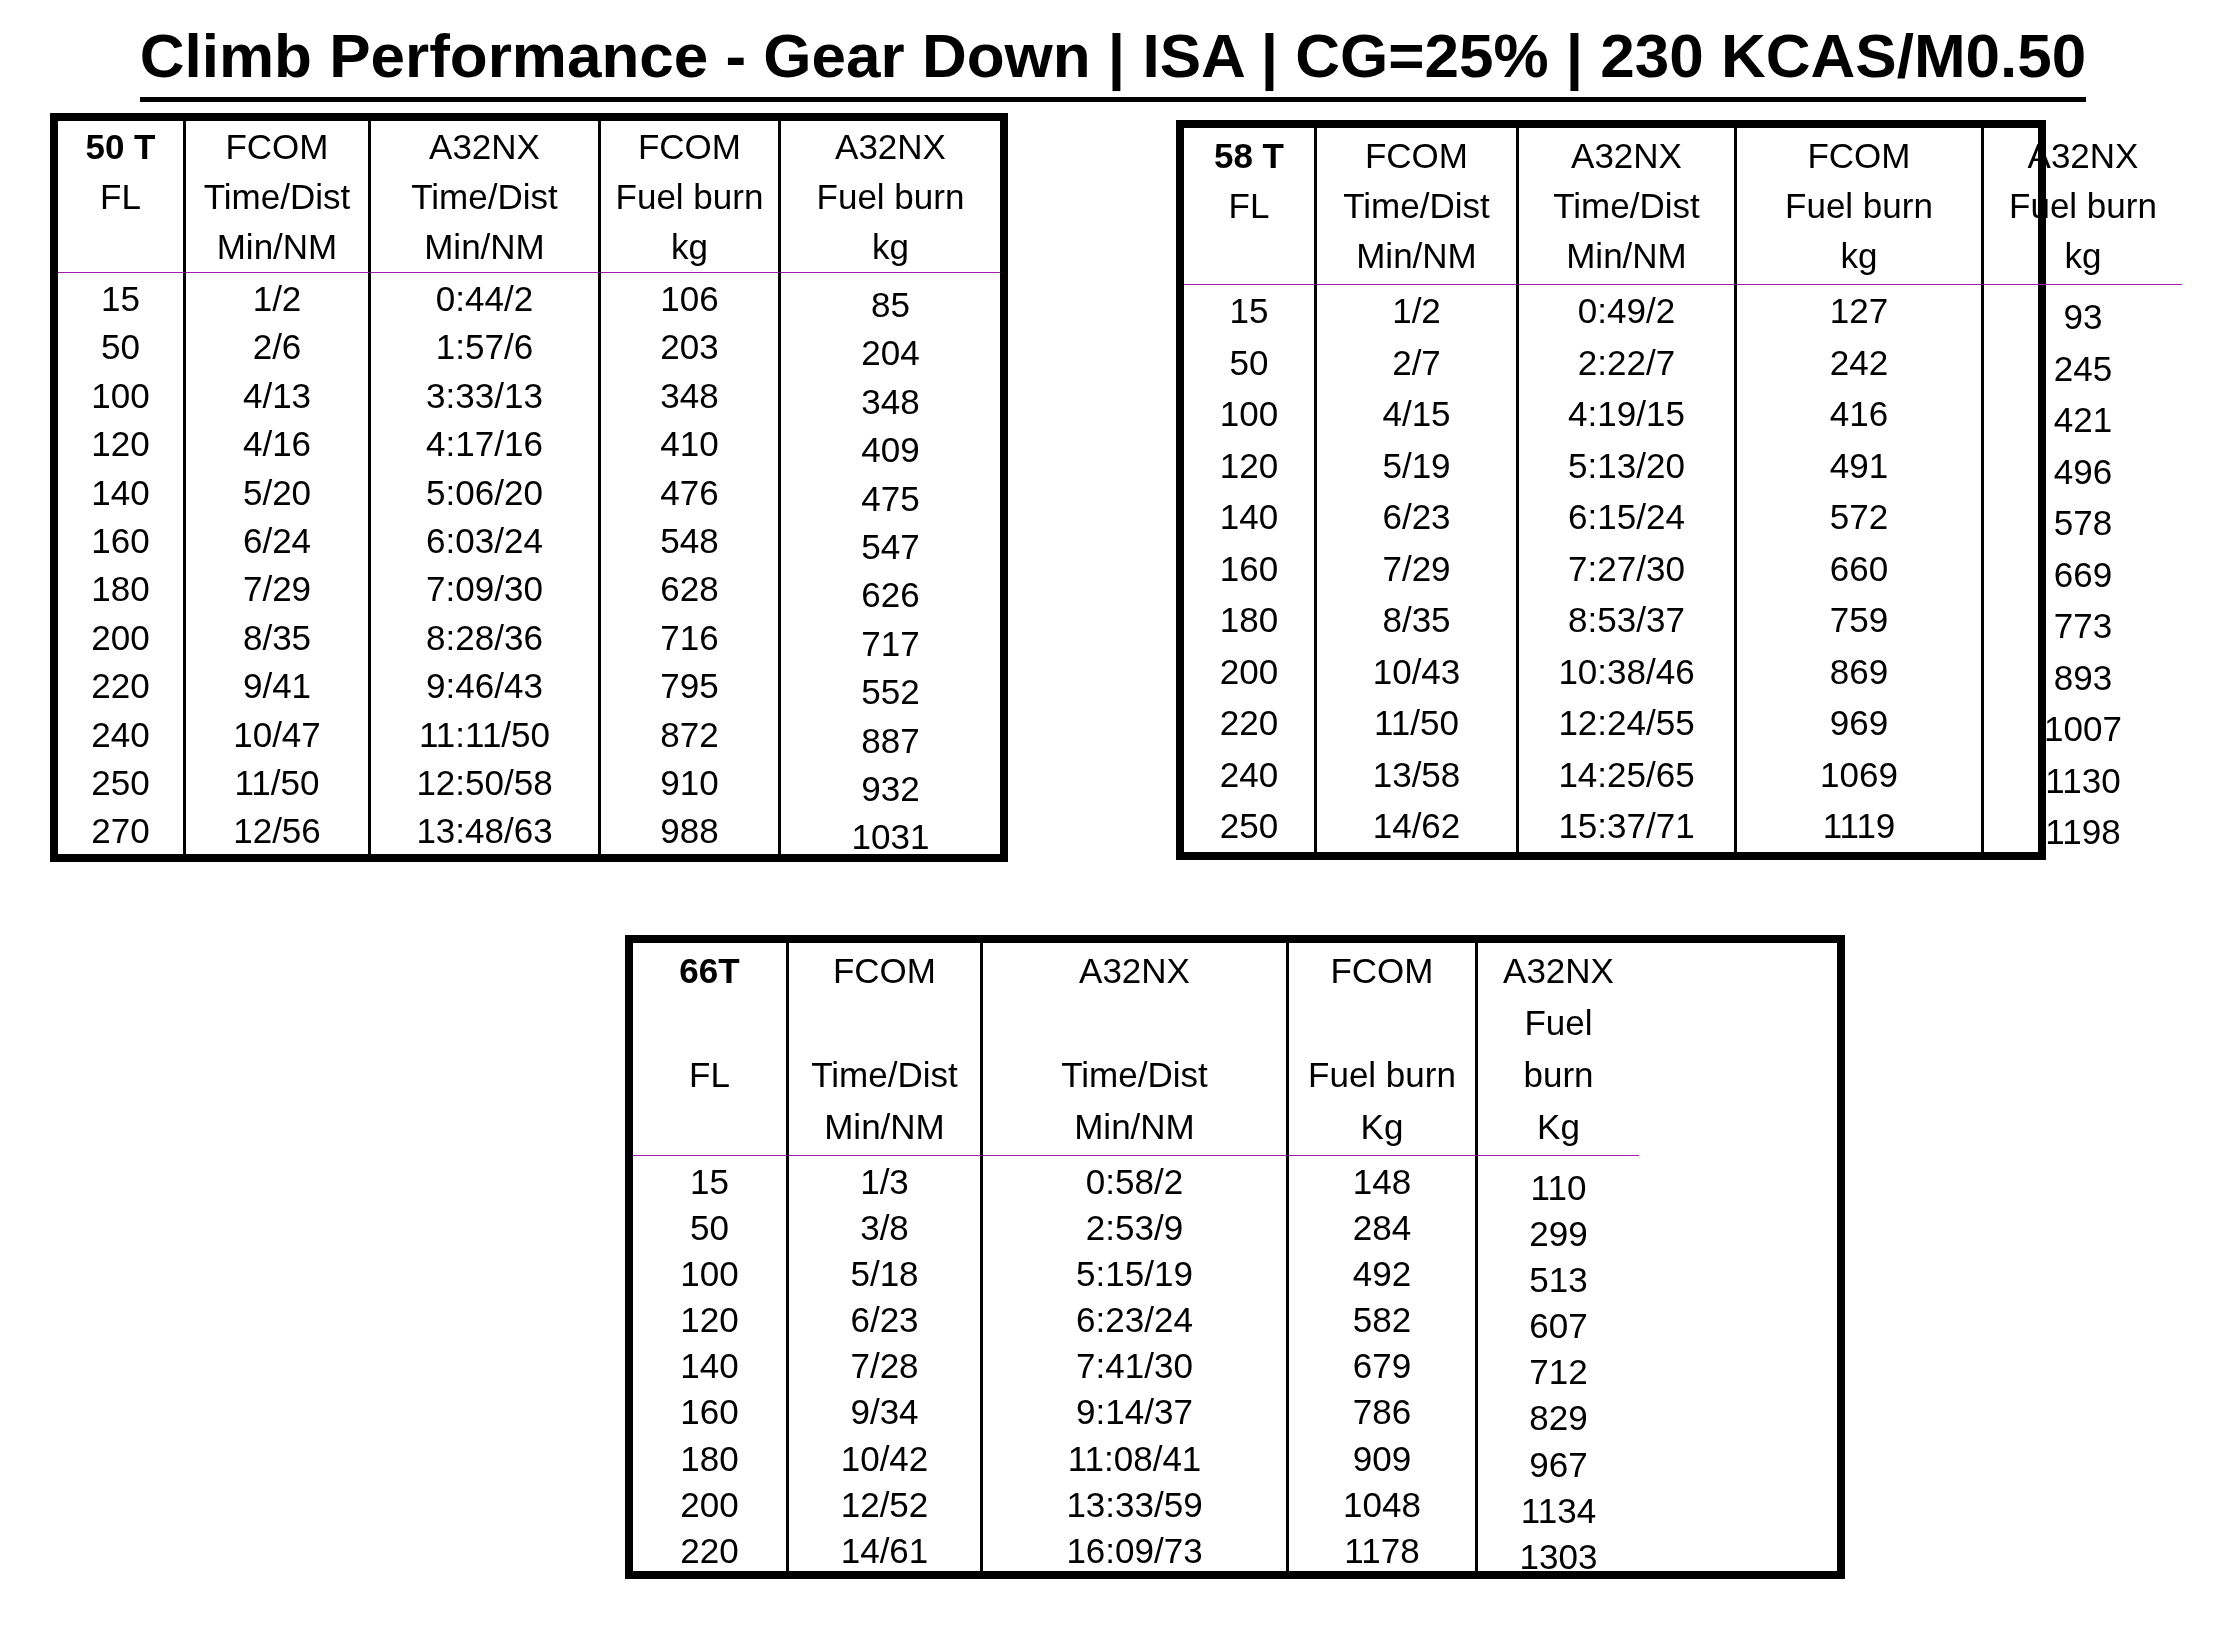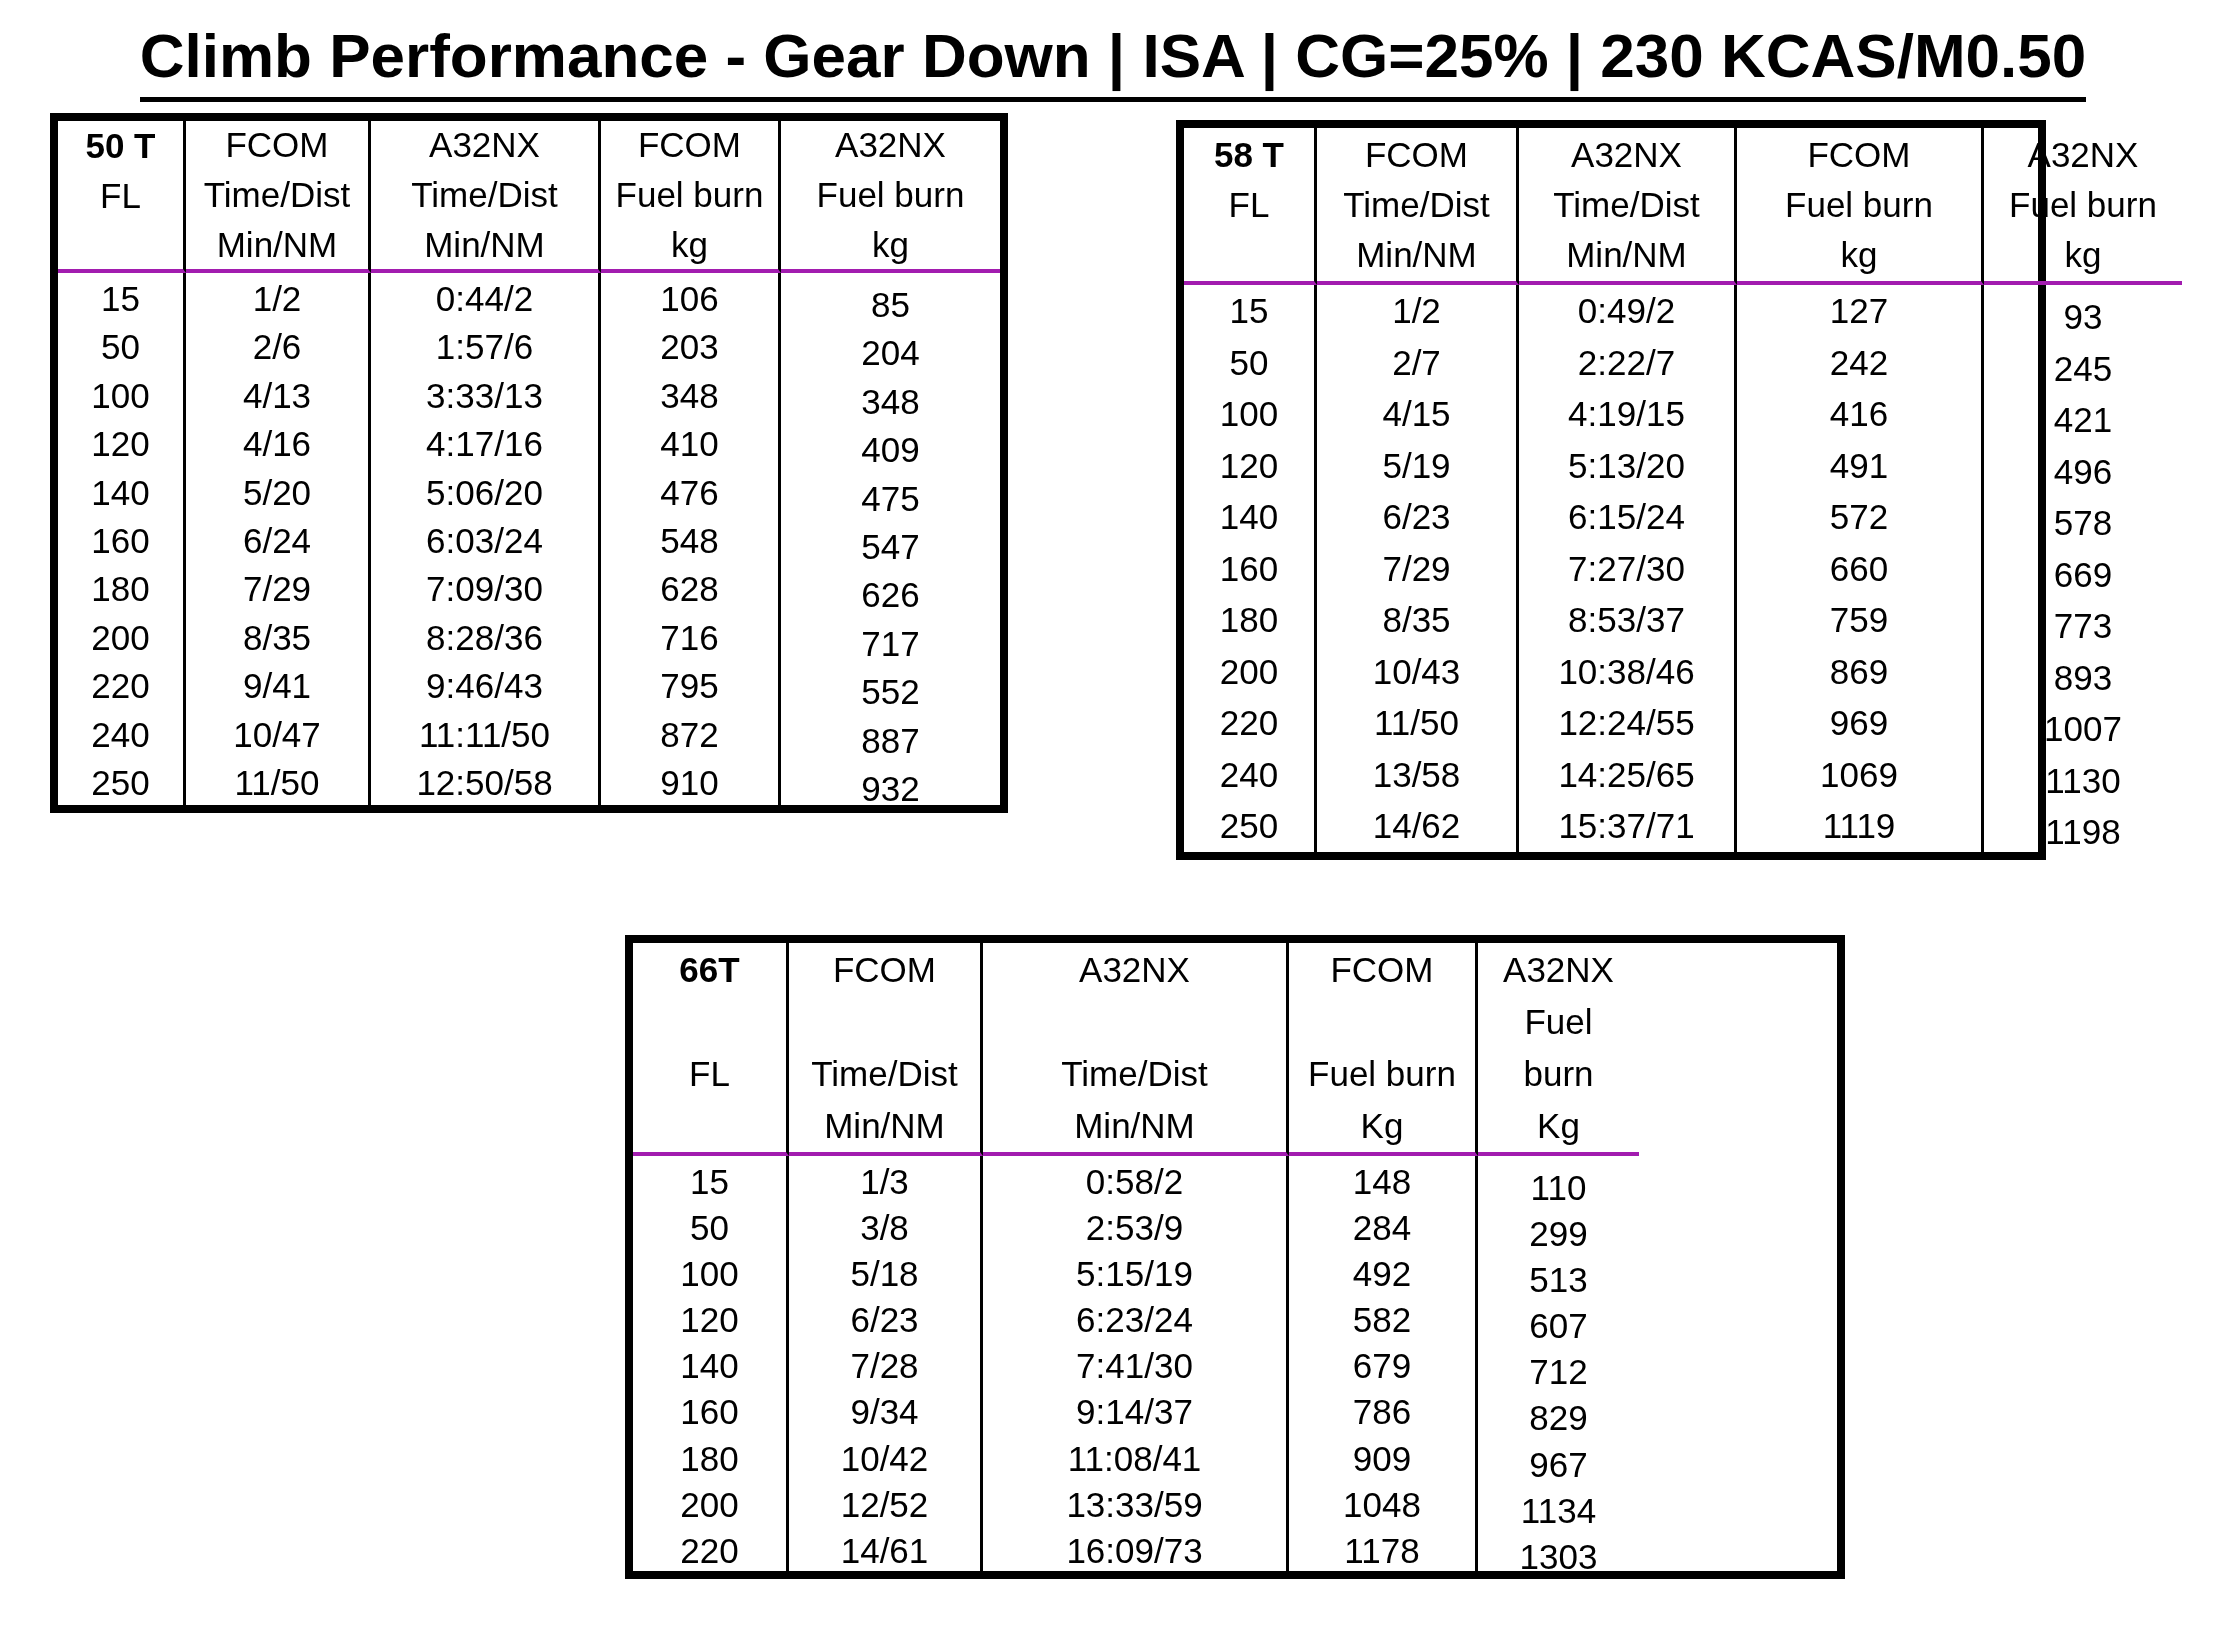--- a/index.html
+++ b/index.html
@@ -46,21 +46,21 @@
 
   .thead, .trow { display: grid; }
 
   .t1 .thead, .t1 .trow { grid-template-columns: 128px 185px 230px 180px 219px; }
   .t2 .thead, .t2 .trow { grid-template-columns: 133px 202px 218px 247px 198px; }
   .t3 .thead, .t3 .trow { grid-template-columns: 156px 194px 306px 189px 161px; }
 
   .hcell {
     box-sizing: border-box;
     border-right: 3px solid #000;
-    border-bottom: 4px solid #a21caf;
+    border-bottom: 1px solid #a21caf;
     display: flex;
     flex-direction: column;
     justify-content: center;
     align-items: center;
     text-align: center;
   }
   .hcell:last-child { border-right: none; }
 
   .t1 .hcell { height: 152px; }
   .t2 .hcell { height: 157px; }
@@ -197,20 +197,27 @@
         <div class="td">872</div>
         <div class="td">887</div>
       </div>
       <div class="trow">
         <div class="td">250</div>
         <div class="td">11/50</div>
         <div class="td">12:50/58</div>
         <div class="td">910</div>
         <div class="td">932</div>
       </div>
+      <div class="trow">
+        <div class="td">270</div>
+        <div class="td">12/56</div>
+        <div class="td">13:48/63</div>
+        <div class="td">988</div>
+        <div class="td">1031</div>
+      </div>
     </div>
 </div>
 
 <div class="perf-table t2">
   <div class="thead">
       <div class="hcell">
         <div class="hline">58 T</div>
         <div class="hline">FL</div>
         <div class="hline"></div>
       </div>

